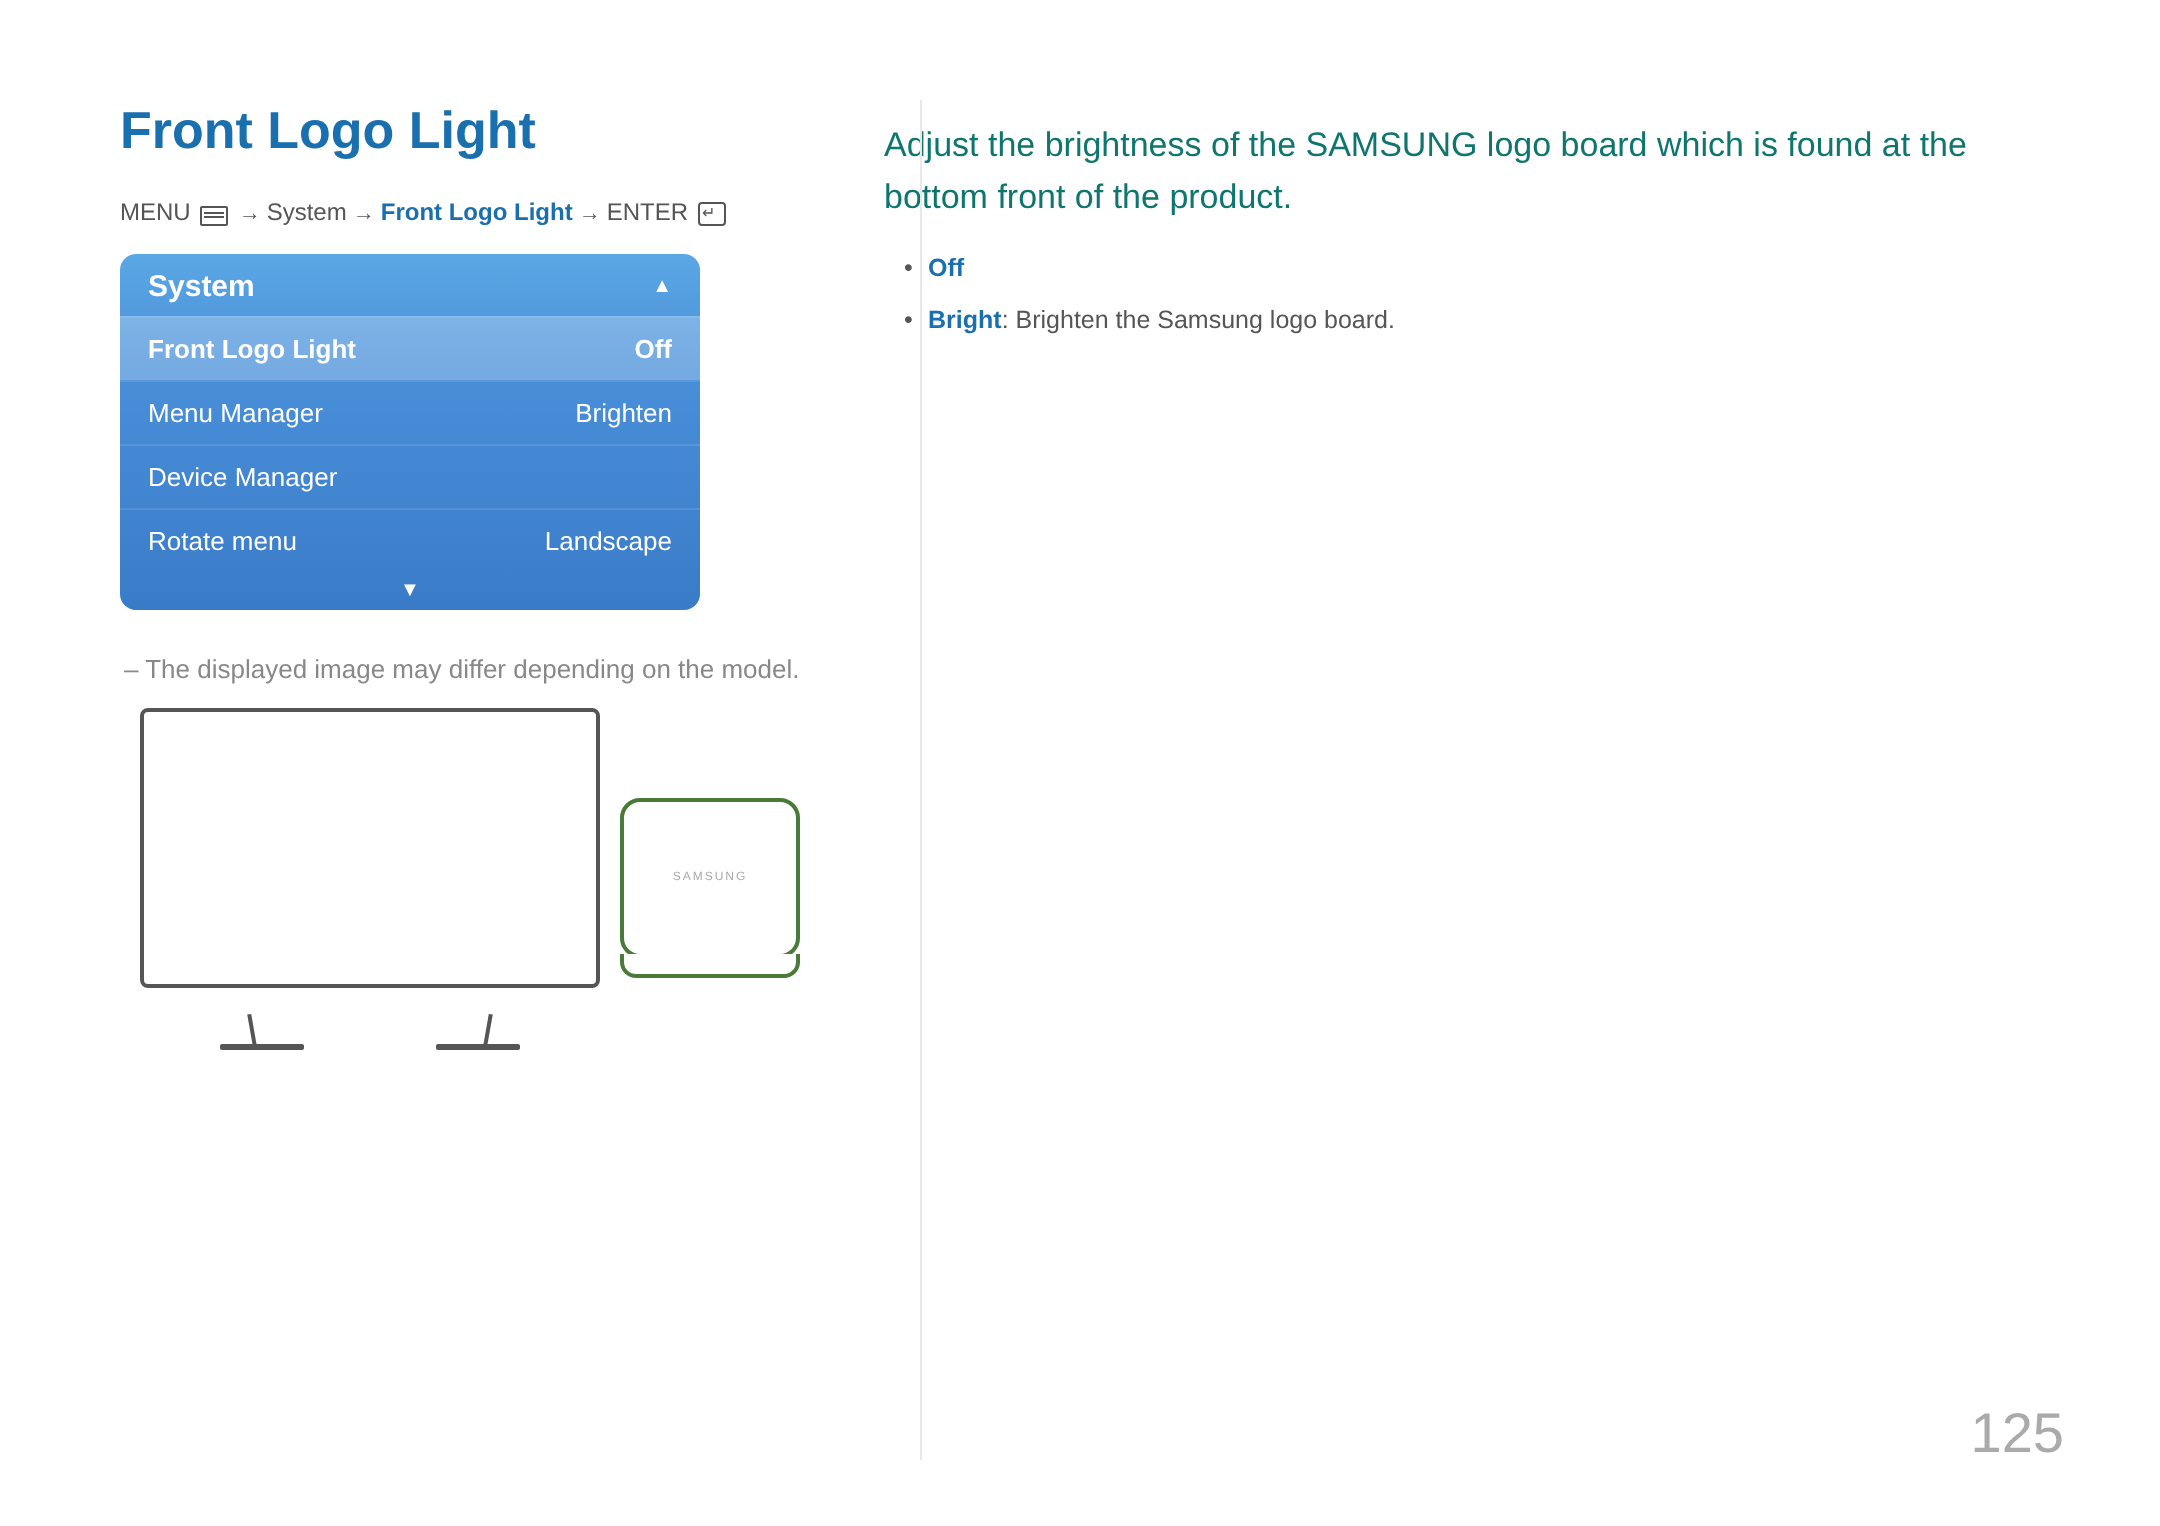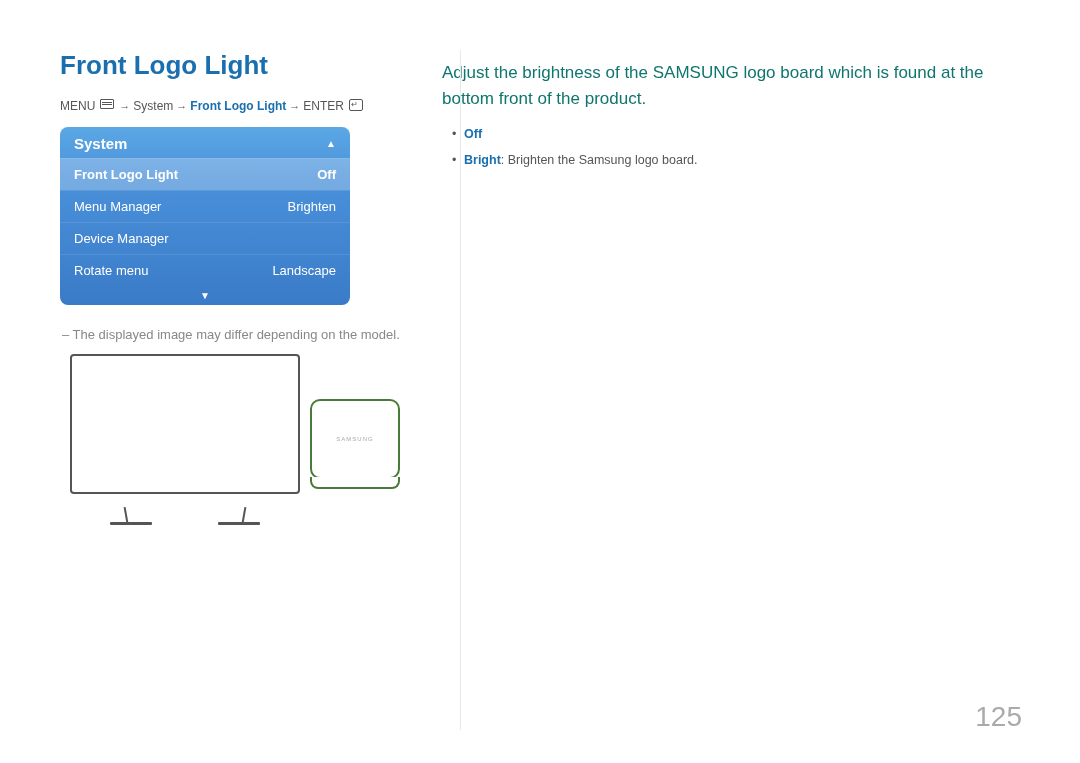--- a/index.html
+++ b/index.html
@@ -36,21 +36,21 @@
       font-weight: bold;
       color: #1a6faf;
       margin-bottom: 18px;
     }
 
     .breadcrumb {
       font-size: 12px;
       color: #555;
       margin-bottom: 14px;
       display: flex;
-      align-items: flex-start;
+      align-items: flex-end;
       gap: 3px;
     }
 
     .breadcrumb .menu-icon {
       display: inline-block;
       width: 14px;
       height: 10px;
       border: 1.5px solid #555;
       border-radius: 1px;
       margin: 0 2px;
@@ -297,21 +297,21 @@
 
     .bullet-list li .term {
       font-weight: bold;
       color: #1a6faf;
     }
 
     
     .page-number {
       position: absolute;
       bottom: 30px;
-      right: 58px;
+      right: 48px;
       font-size: 28px;
       color: #aaa;
       font-weight: 300;
     }
 
     .divider-line {
       position: absolute;
       top: 0;
       bottom: 0;
       left: 460px;

